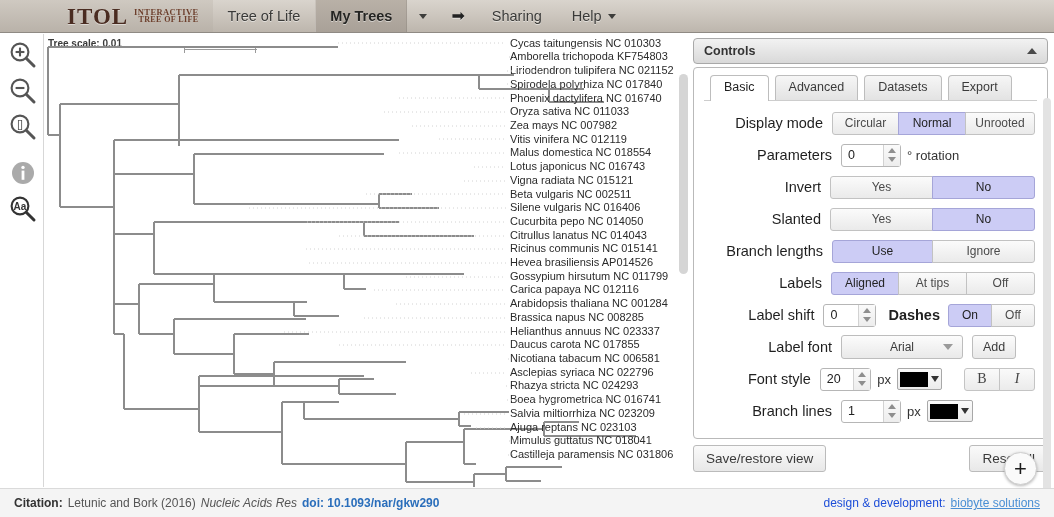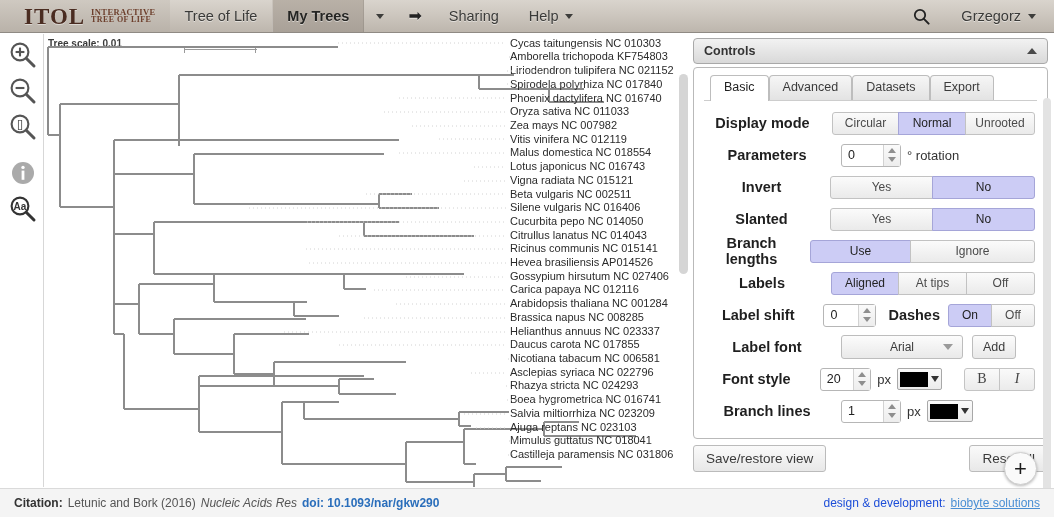--- a/index.html
+++ b/index.html
@@ -13,22 +13,23 @@
   #app { position: relative; width: 1054px; height: 517px; }
 
   
   .header {
     position: absolute; left: 0; top: 0; width: 1054px; height: 33px;
     background: linear-gradient(to bottom, #d9d4cd 0%, #cdc7bf 45%, #bdb6ad 100%);
     border-bottom: 1px solid #8f8a84;
     display: flex; align-items: stretch;
   }
   .logo-wrap {
-    display: flex; align-items: center; padding-left: 24px; padding-right: 14px;
+    display: flex; align-items: center; padding-left: 67px; padding-right: 14px;
     background: linear-gradient(to bottom, #cfc9c1, #b9b2a9);
+    text-align: right;
   }
   .logo-itol {
     font-family: "Liberation Serif", serif;
     font-size: 23px; font-weight: bold; color: #4a2c21;
     letter-spacing: 1px; line-height: 1;
     text-shadow: 0 1px 0 rgba(255,255,255,.45);
   }
   .logo-sub {
     margin-left: 6px; color: #6d3f2c; line-height: 1.02;
     font-family: "Liberation Serif", serif;
@@ -112,42 +113,42 @@
   .chev-up {
     margin-left: auto; width: 0; height: 0;
     border-left: 5px solid transparent; border-right: 5px solid transparent;
     border-bottom: 6px solid #4a4a4a;
   }
   .ctrl-body {
     margin-top: 3px; height: 372px;
     border: 1px solid #b9b9b9; border-radius: 4px; background: #fff;
     position: relative; padding: 7px 8px 0 8px;
   }
-  .tabs { display: flex; gap: 0; padding-left: 8px; height: 26px; }
+  .tabs { display: flex; gap: 6px; padding-left: 8px; height: 26px; }
   .tab {
     padding: 4px 13px 5px; font-size: 12.5px; color: #3b3b3b;
     border: 1px solid #bdbdbd; border-bottom: none;
     border-radius: 4px 4px 0 0;
     background: linear-gradient(to bottom, #f6f6f6, #e2e2e2);
   }
   .tab.active {
     background: #fff; color: #222; font-weight: normal;
     position: relative; z-index: 2;
   }
   .tabs-rule {
     height: 1px; background: #cdcdcd; margin: 0 2px 0 2px;
     position: relative; top: -1px;
   }
   .rows { padding: 9px 4px 0 0; }
   .row {
     display: flex; align-items: center; margin-bottom: 8px; height: 24px;
   }
   .rlabel {
-    width: 139px; text-align: center; padding-right: 9px;
-    font-size: 14.5px; font-weight: bold; color: #1f1f1f;
+    width: 139px; text-align: right; padding-right: 9px;
+    font-size: 14.5px; font-weight: normal; color: #1f1f1f;
   }
   .btngrp { display: flex; }
   .seg {
     border: 1px solid #c2c2c2; font-size: 12px; color: #4a4a4a;
     background: linear-gradient(to bottom, #fbfbfb, #eaeaea);
     height: 23px; display: flex; align-items: center; justify-content: center;
     margin-left: -1px;
   }
   .seg:first-child { margin-left: 0; border-radius: 3px 0 0 3px; }
   .seg:last-child  { border-radius: 0 3px 3px 0; }
@@ -267,32 +268,20 @@
       <div class="nav-item small">
         <span class="arrow-r">➡</span>
       </div>
       <div class="nav-item">Sharing</div>
       <div class="nav-item">
         <span>Help</span>
         <span class="caret-dn" style="margin-left:6px"></span>
       </div>
     </div>
 
-    <div class="nav-right">
-      <div class="srch">
-        <svg width="17" height="17" viewBox="0 0 17 17">
-          <circle cx="7" cy="7" r="5.2" fill="none" stroke="#222" stroke-width="1.8"></circle>
-          <line x1="10.9" y1="10.9" x2="15.6" y2="15.6" stroke="#222" stroke-width="2" stroke-linecap="round"></line>
-        </svg>
-      </div>
-      <div class="nav-item" style="padding-right:18px">
-        <span>Grzegorz</span>
-        <span class="caret-dn" style="margin-left:7px"></span>
-      </div>
-    </div>
   </div>
 
   <div class="toolbar">
     <div class="tbtn" style="top:4px">
       <svg width="30" height="30" viewBox="0 0 30 30">
         <circle cx="12" cy="12" r="8.4" fill="none" stroke="#555" stroke-width="2.1"></circle>
         <line x1="18.2" y1="18.2" x2="26" y2="26" stroke="#555" stroke-width="3" stroke-linecap="round"></line>
         <line x1="7.6" y1="12" x2="16.4" y2="12" stroke="#555" stroke-width="2.1"></line>
         <line x1="12" y1="7.6" x2="12" y2="16.4" stroke="#555" stroke-width="2.1"></line>
       </svg>
@@ -439,21 +428,21 @@
       <div class="lbl" style="top:99px">Vitis vinifera NC 012119</div>
       <div class="lbl" style="top:112px">Malus domestica NC 018554</div>
       <div class="lbl" style="top:126px">Lotus japonicus NC 016743</div>
       <div class="lbl" style="top:140px">Vigna radiata NC 015121</div>
       <div class="lbl" style="top:154px">Beta vulgaris NC 002511</div>
       <div class="lbl" style="top:167px">Silene vulgaris NC 016406</div>
       <div class="lbl" style="top:181px">Cucurbita pepo NC 014050</div>
       <div class="lbl" style="top:195px">Citrullus lanatus NC 014043</div>
       <div class="lbl" style="top:208px">Ricinus communis NC 015141</div>
       <div class="lbl" style="top:222px">Hevea brasiliensis AP014526</div>
-      <div class="lbl" style="top:236px">Gossypium hirsutum NC 027406</div>
+      <div class="lbl" style="top:236px">Gossypium hirsutum NC 011799</div>
       <div class="lbl" style="top:249px">Carica papaya NC 012116</div>
       <div class="lbl" style="top:263px">Arabidopsis thaliana NC 001284</div>
       <div class="lbl" style="top:277px">Brassica napus NC 008285</div>
       <div class="lbl" style="top:291px">Helianthus annuus NC 023337</div>
       <div class="lbl" style="top:304px">Daucus carota NC 017855</div>
       <div class="lbl" style="top:318px">Nicotiana tabacum NC 006581</div>
       <div class="lbl" style="top:332px">Asclepias syriaca NC 022796</div>
       <div class="lbl" style="top:345px">Rhazya stricta NC 024293</div>
       <div class="lbl" style="top:359px">Boea hygrometrica NC 016741</div>
       <div class="lbl" style="top:373px">Salvia miltiorrhiza NC 023209</div>
@@ -554,21 +543,21 @@
           <div class="btngrp">
             <div class="seg" style="width:103px">Yes</div>
             <div class="seg on" style="width:103px">No</div>
           </div>
         </div>
 
         <div class="row">
           <div class="rlabel">Branch lengths</div>
           <div class="btngrp">
             <div class="seg on" style="width:101px">Use</div>
-            <div class="seg" style="width:125px">Ignore</div>
+            <div class="seg" style="width:103px">Ignore</div>
           </div>
         </div>
 
         <div class="row">
           <div class="rlabel">Labels</div>
           <div class="btngrp">
             <div class="seg on" style="width:68px">Aligned</div>
             <div class="seg" style="width:69px">At tips</div>
             <div class="seg" style="width:69px">Off</div>
           </div>

